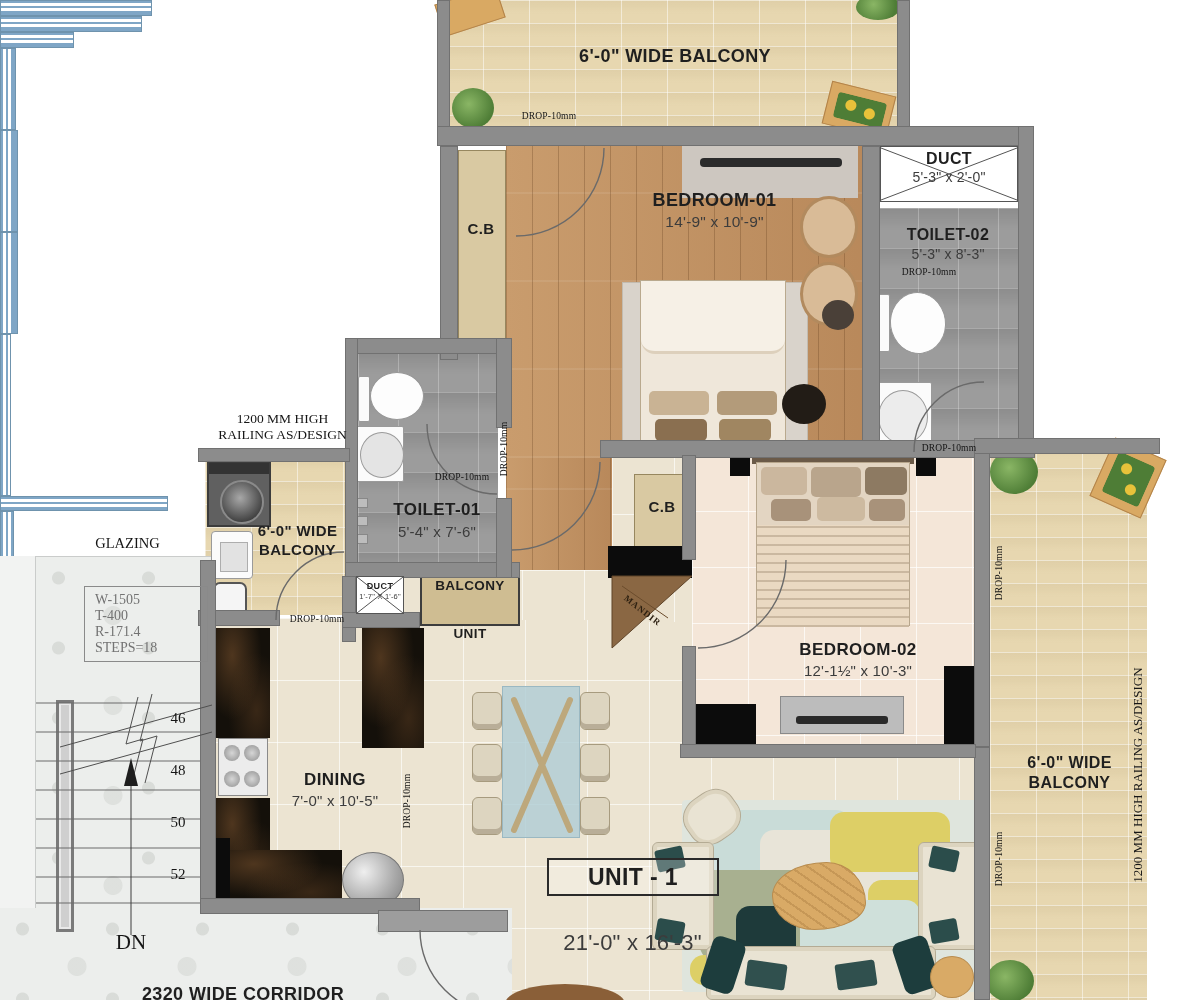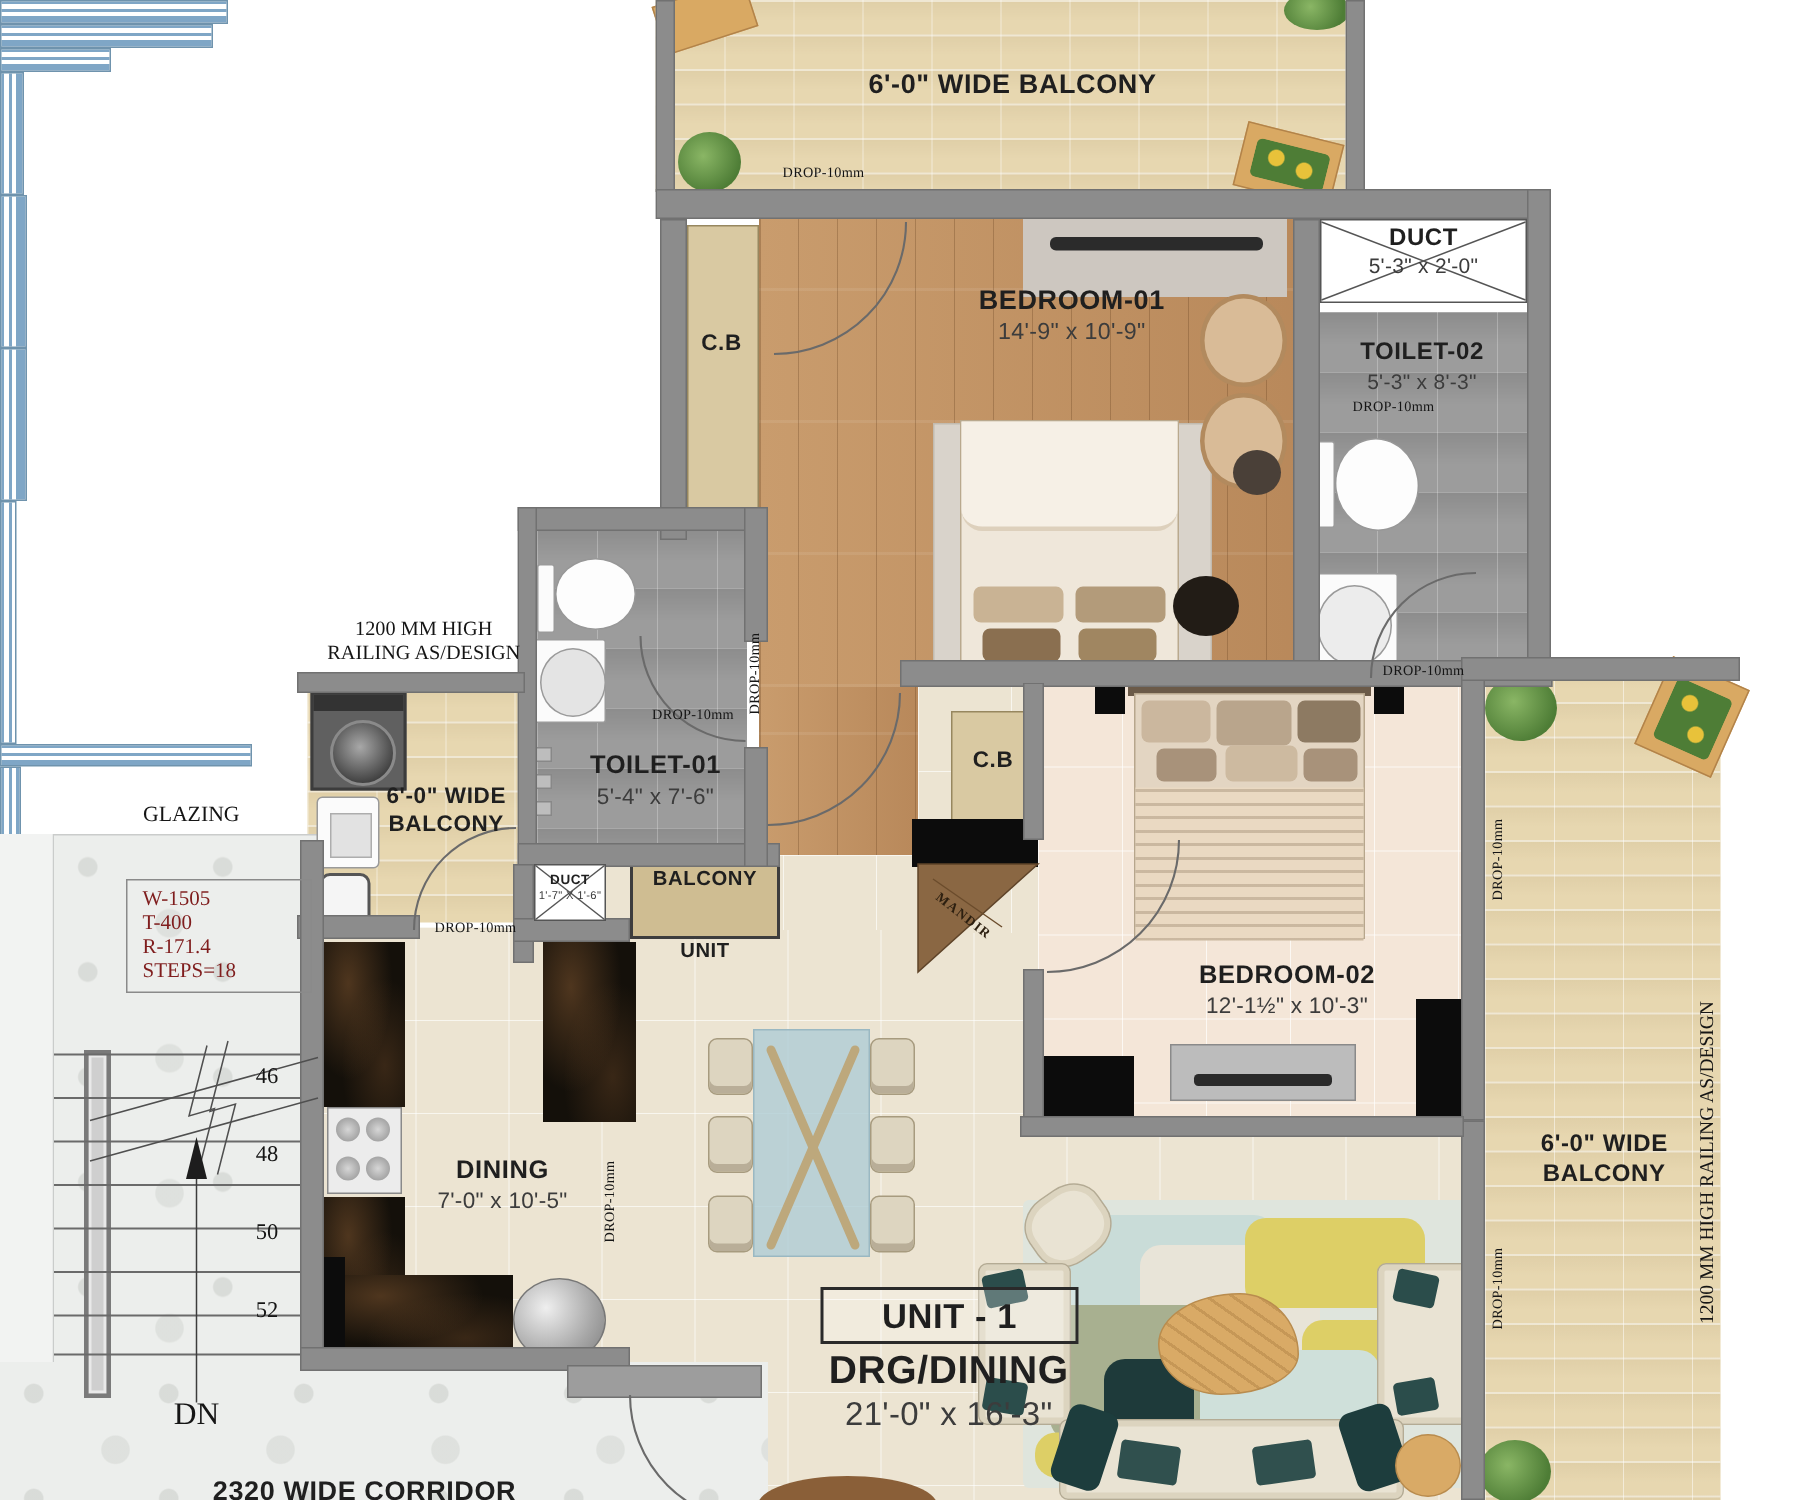--- a/index.html
+++ b/index.html
@@ -226,21 +226,21 @@
   <div class="f woodacc" style="left:826px;top:88px;width:66px;height:44px;transform:rotate(14deg);">
     <div style="position:absolute;left:8px;top:8px;width:50px;height:26px;background:radial-gradient(circle at 30% 40%,#e8c23a 0 5px,transparent 6px),radial-gradient(circle at 70% 55%,#e8c23a 0 5px,transparent 6px),#4e7d36;border-radius:4px;"></div>
   </div>
   <div class="f plant" style="left:990px;top:450px;width:48px;height:44px;"></div>
   <div class="f woodacc" style="left:1100px;top:446px;width:56px;height:64px;transform:rotate(24deg);">
     <div style="position:absolute;left:8px;top:10px;width:40px;height:44px;background:radial-gradient(circle at 35% 30%,#e8c23a 0 5px,transparent 6px),radial-gradient(circle at 65% 70%,#e8c23a 0 5px,transparent 6px),#4e7d36;border-radius:4px;"></div>
   </div>
   <div class="f plant" style="left:986px;top:960px;width:48px;height:42px;"></div>
 
   <div class="f" style="left:56px;top:700px;width:18px;height:232px;background:#cfcfcf;border:3px solid #7a7a7a;box-shadow:inset 0 0 0 2px #e9e9e9;"></div>
-  <div class="f" style="left:84px;top:586px;width:124px;height:76px;border:1px solid #8a8a8a;z-index:6;font-family:'Liberation Serif',serif;font-size:14px;color:#7f1d1d;padding:5px 0 0 10px;line-height:16px;">
+  <div class="f" style="left:84px;top:586px;width:124px;height:76px;border:1px solid #8a8a8a;z-index:6;font-family:'Liberation Serif',serif;font-size:14px;color:#737373;padding:5px 0 0 10px;line-height:16px;">
     <div>W-1505</div>
     <div>T-400</div>
     <div>R-171.4</div>
     <div>STEPS=18</div>
   </div>
 
   <svg id="overlay" width="1200" height="1000" viewBox="0 0 1200 1000">
 
     <g stroke="#555" stroke-width="1">
       <line x1="881" y1="148" x2="1017" y2="200"></line>
@@ -325,21 +325,20 @@
 
   <div class="lbl" style="left:778px;top:640px;width:160px;font-size:17px;">BEDROOM-02</div>
   <div class="lbl dim" style="left:778px;top:662px;width:160px;font-size:15px;">12'-1½" x 10'-3"</div>
 
   <div class="lbl" style="left:1012px;top:754px;width:115px;font-size:16px;">6'-0" WIDE</div>
   <div class="lbl" style="left:1012px;top:774px;width:115px;font-size:16px;">BALCONY</div>
 
   <div class="ser vrot" style="left:1130px;top:895px;width:240px;font-size:13px;">1200 MM HIGH RAILING AS/DESIGN</div>
 
   <div class="lbl" style="left:547px;top:858px;width:172px;height:38px;line-height:34px;font-size:23px;border:2px solid #2a2a2a;background:rgba(255,255,255,.25);">UNIT - 1</div>
-  <div class="lbl" style="left:530px;top:898px;width:205px;font-size:26px;">DRG/DINING</div>
   <div class="lbl dim" style="left:535px;top:930px;width:195px;font-size:22px;">21'-0" x 16'-3"</div>
 
   <div class="lbl" style="left:138px;top:984px;width:210px;font-size:18px;">2320 WIDE CORRIDOR</div>
 
   <div class="ser" style="left:106px;top:930px;width:50px;font-size:21px;">DN</div>
   <div class="ser" style="left:160px;top:710px;width:36px;font-size:15px;">46</div>
   <div class="ser" style="left:160px;top:762px;width:36px;font-size:15px;">48</div>
   <div class="ser" style="left:160px;top:814px;width:36px;font-size:15px;">50</div>
   <div class="ser" style="left:160px;top:866px;width:36px;font-size:15px;">52</div>
 

